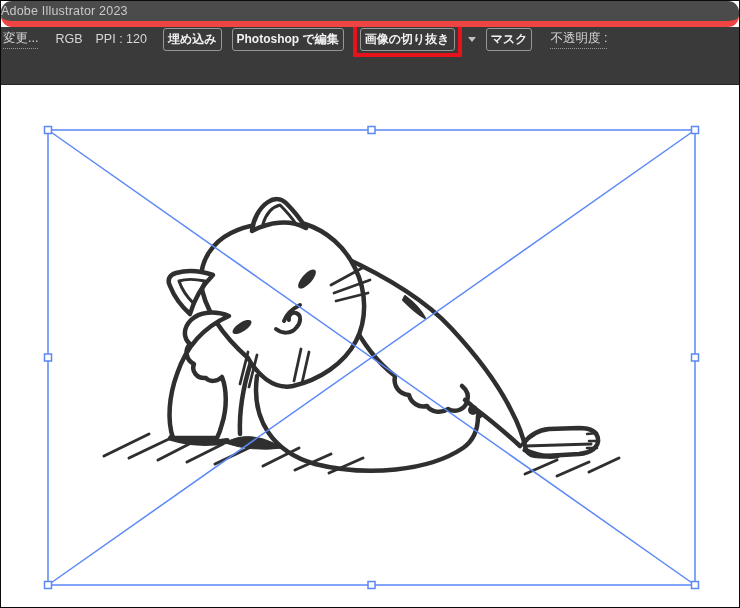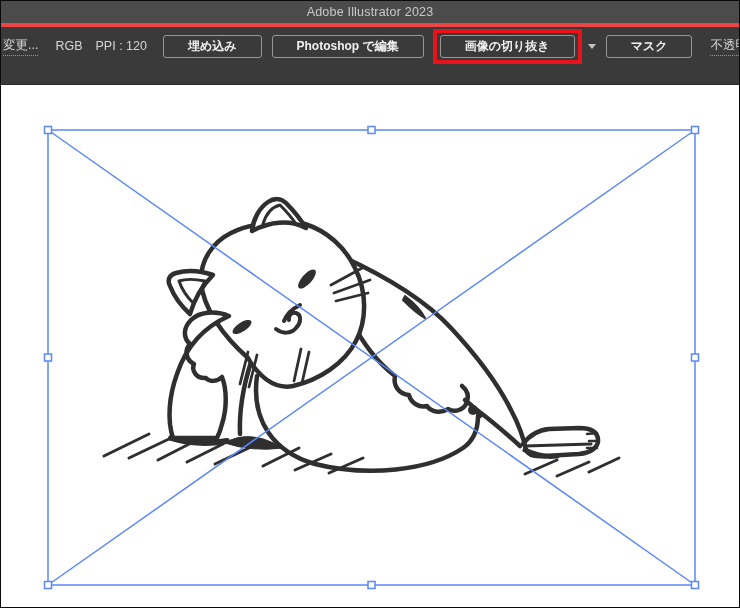--- a/index.html
+++ b/index.html
@@ -8,44 +8,44 @@
     width:740px;height:608px;
     border:1px solid #0a0a0a;
     font-family:"Liberation Sans",sans-serif;
     display:flex;flex-direction:column;
     overflow:hidden;background:#fff;
   }
   
   .titlebar{
     height:26px;flex:0 0 26px;
     background:#4b4b4b;
-    border-bottom:4px solid #ef4444;
-    display:flex;align-items:center;justify-content:center;
+    border-bottom:6px solid #ef4444;
+    display:flex;align-items:center;justify-content:flex-start;border-radius:11px;
   }
   .titlebar .title{
     color:#c9c9c9;font-size:12.5px;letter-spacing:.2px;
   }
   
   .controlbar{
     height:58px;flex:0 0 58px;
     background:#3a3a3a;
     border-bottom:1px solid #262626;
     position:relative;overflow:hidden;
   }
   .controlrow{
     display:flex;align-items:center;
-    height:24px;margin-top:7px;padding-left:2px;
+    height:24px;padding-left:2px;
     white-space:nowrap;
   }
   .ctl-label{color:#d6d6d6;font-size:12.5px;}
   .dotted{border-bottom:1px dotted #969696;padding-bottom:1px;cursor:pointer;}
   .ctl-mode{margin-left:17px;}
   .ctl-ppi{margin-left:13px;}
   .cbtn{
-    height:23px;padding:0 24px;
+    height:23px;padding:0 4px;
     background:#3a3a3a;border:1px solid #979797;border-radius:3px;
     color:#f1f1f1;font-size:12px;font-weight:600;
     font-family:"Liberation Sans",sans-serif;
     display:inline-flex;align-items:center;cursor:pointer;
   }
   .mL16{margin-left:16px;} .mL10{margin-left:10px;}
   .trace-wrap{
     display:inline-flex;align-items:center;
     border:4px solid #e8131a;
     padding:2px 3px;margin-left:9px;

